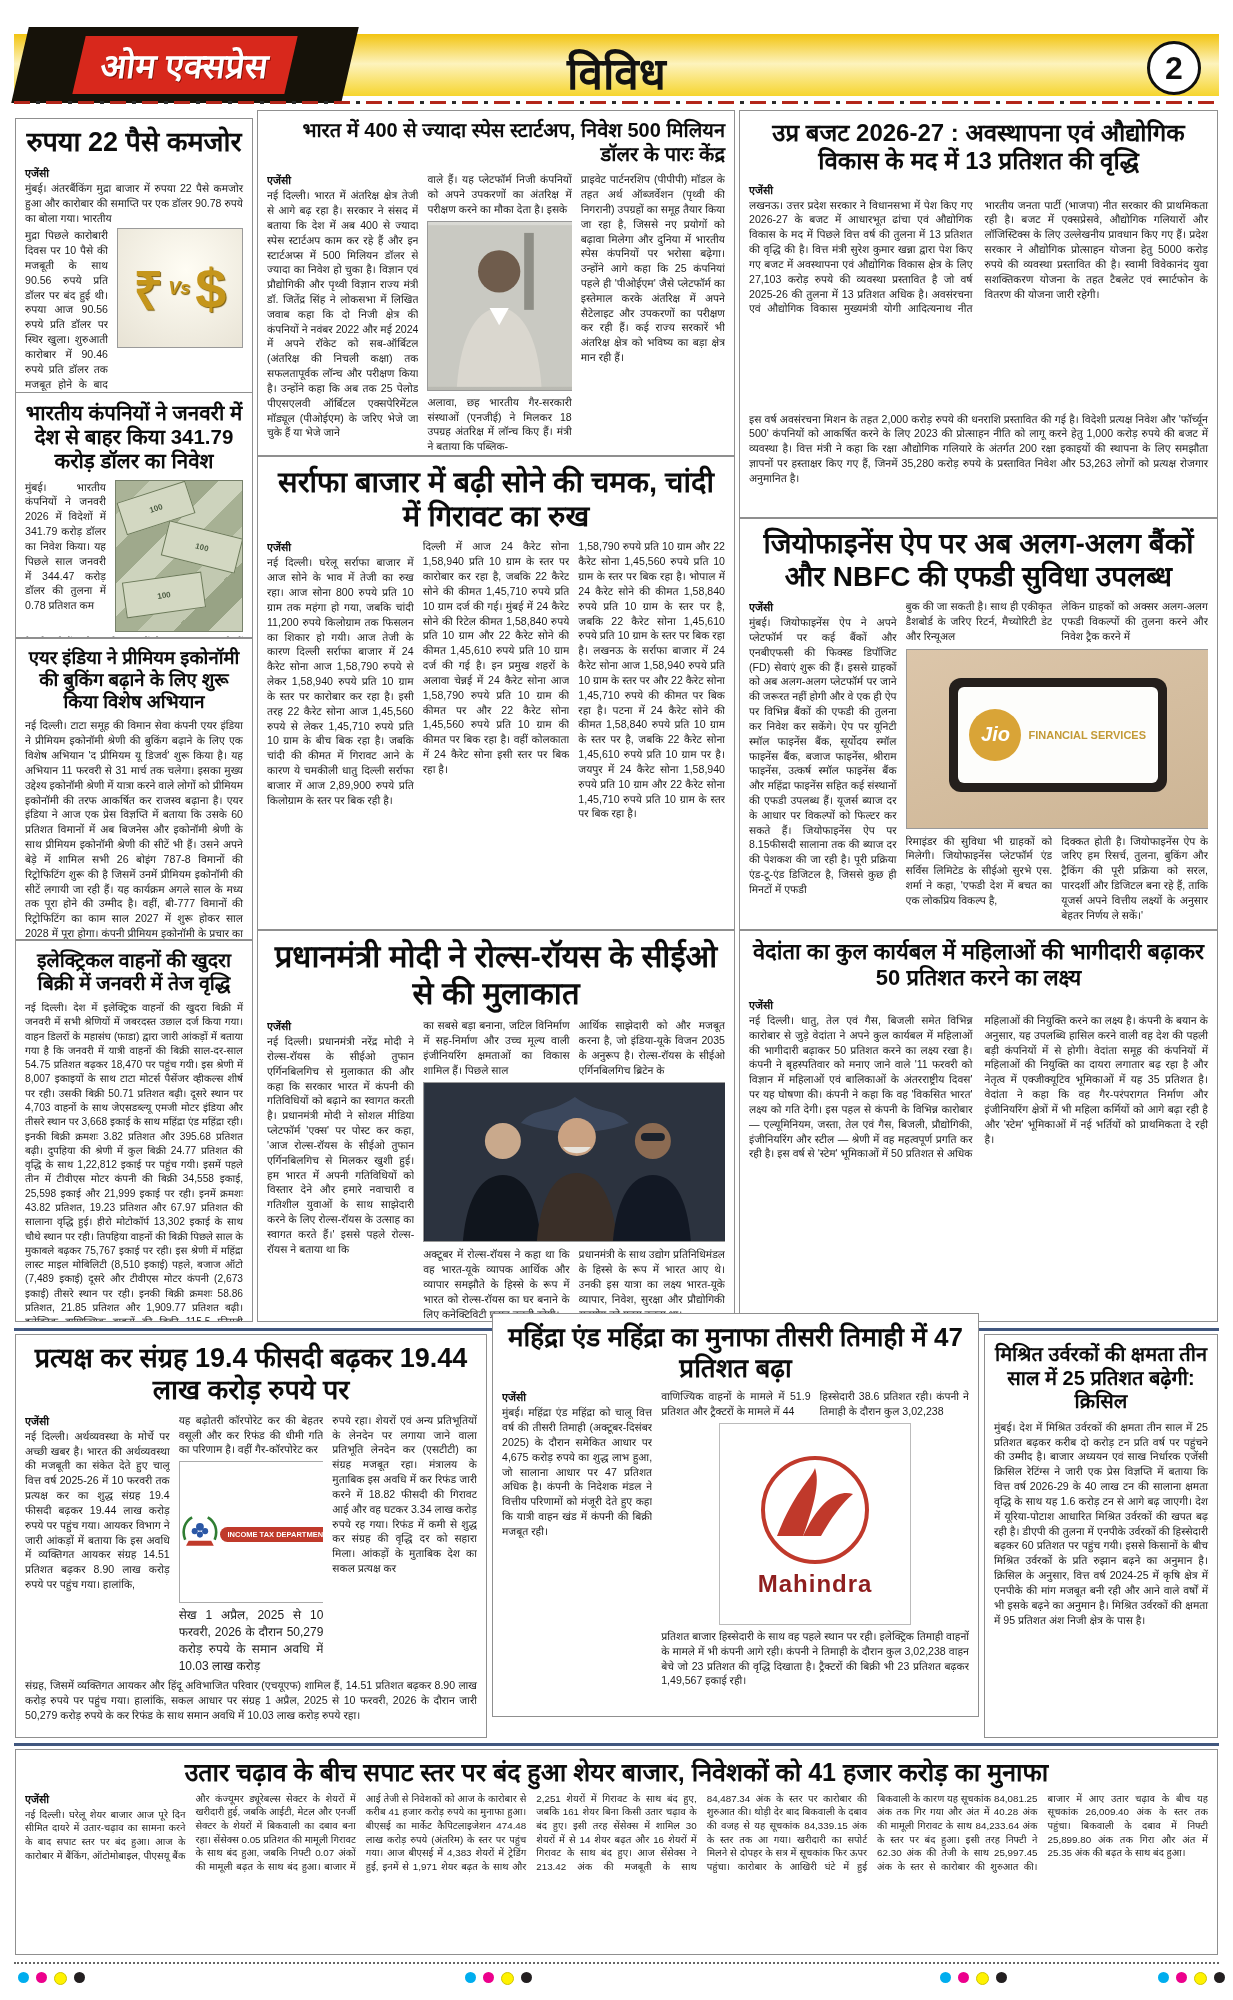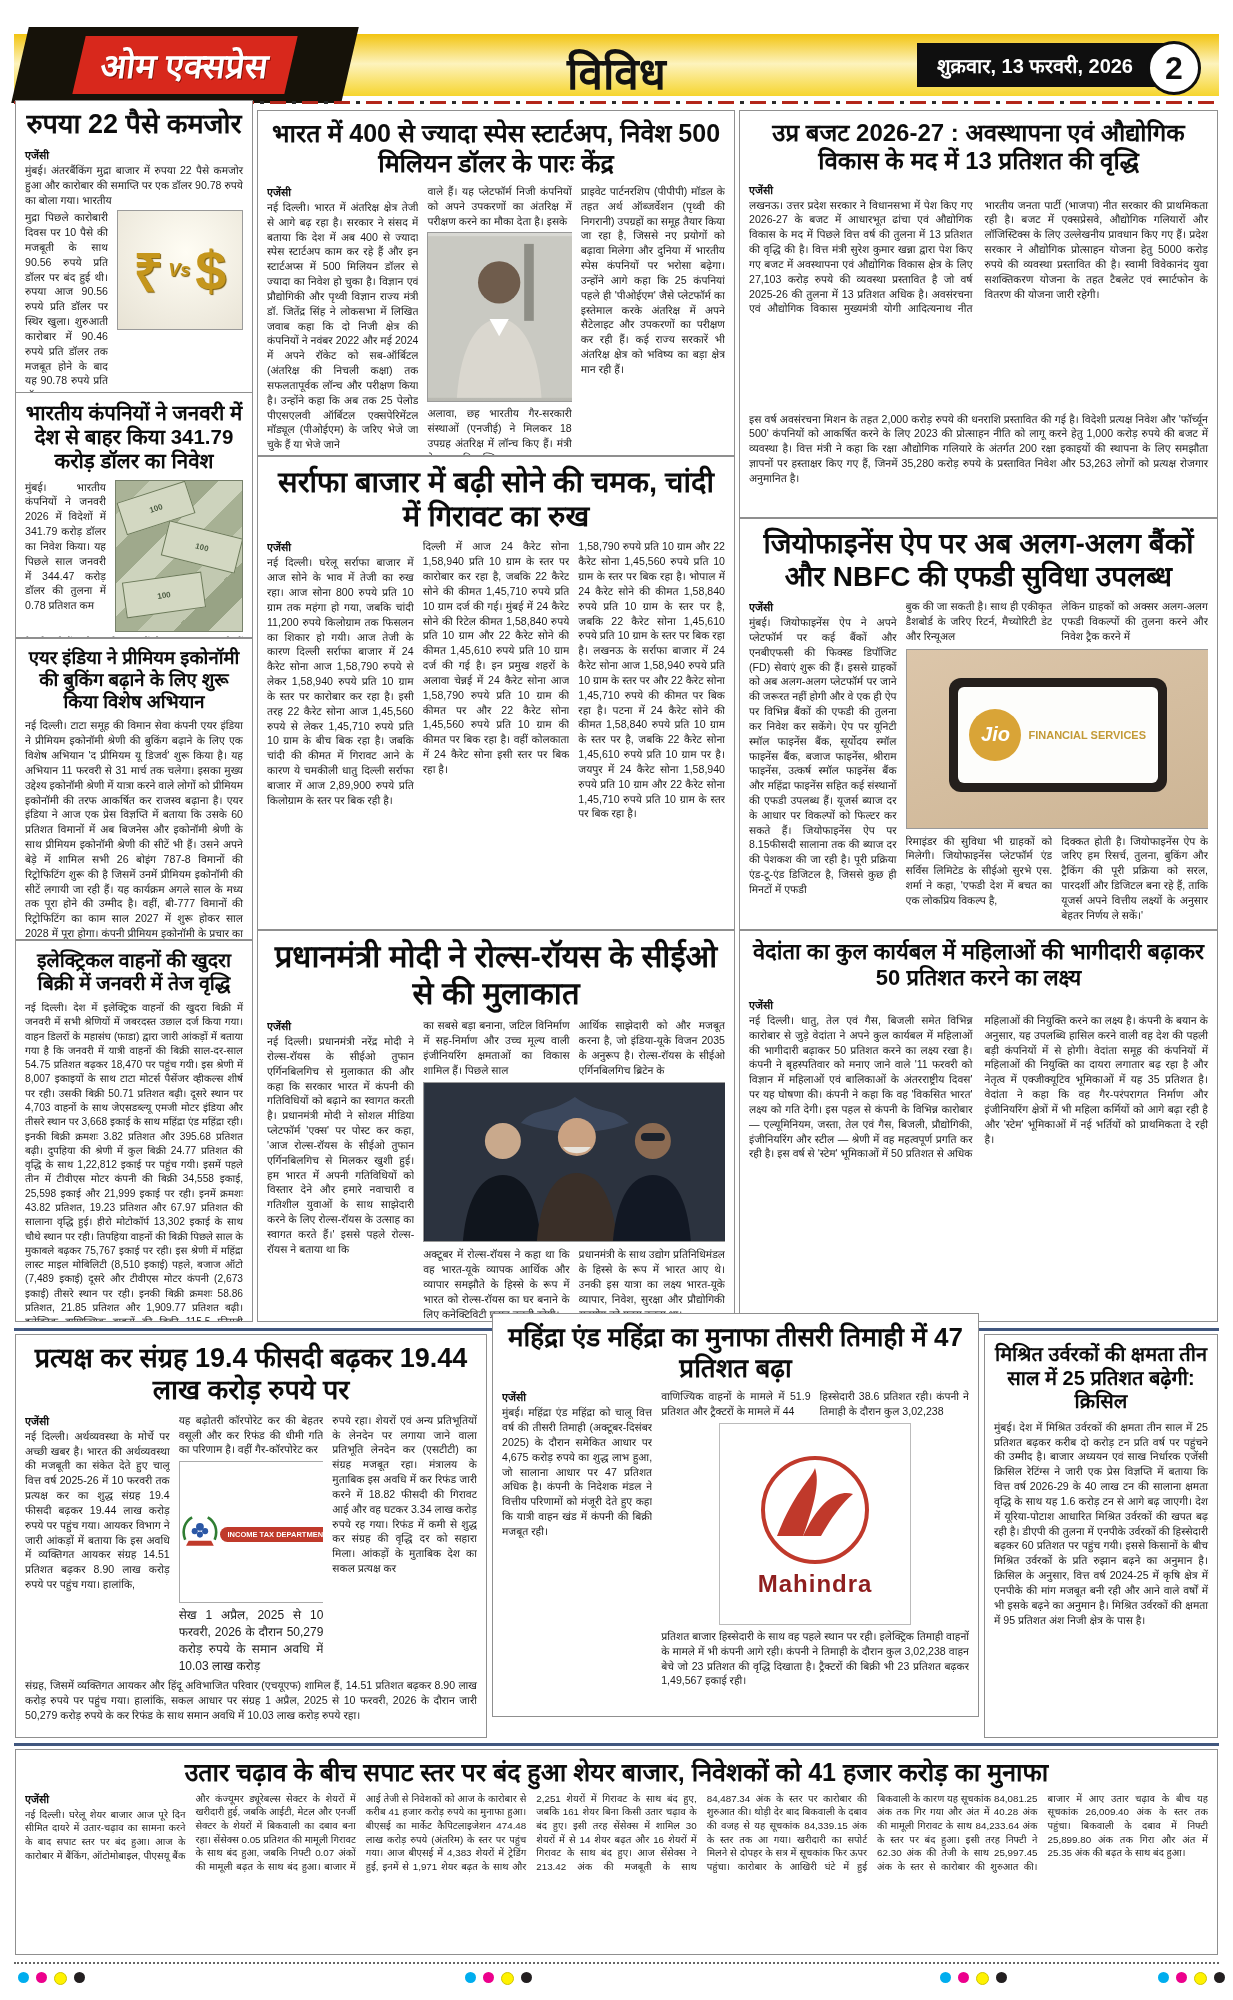--- a/index.html
+++ b/index.html
@@ -50,26 +50,25 @@
 
 <div class="page">
 
   <header class="abs masthead">
     <div class="logo-band">
       <div class="logo-red">
         <span class="logo-text">ओम एक्सप्रेस</span>
       </div>
     </div>
     <div class="section-title">विविध</div>
-    <div class="date-band">शुक्रवार, 13 फरवरी, 2026</div>
     <div class="page-badge">2</div>
   </header>
   <div class="abs dashrule"></div>
 
-  <article class="abs box" style="left:15px;top:100px;width:238px;height:316px;">
+  <article class="abs box" style="left:15px;top:118px;width:238px;height:316px;">
     <h2 class="hl" style="font-size:27px;">रुपया 22 पैसे कमजोर</h2>
     <div class="byline">एजेंसी</div>
     <div class="body">मुंबई। अंतरबैंकिंग मुद्रा बाजार में रुपया 22 पैसे कमजोर हुआ और कारोबार की समाप्ति पर एक डॉलर 90.78 रुपये का बोला गया। भारतीय</div>
     <div class="row" style="margin-top:3px;">
       <div class="col body">मुद्रा पिछले कारोबारी दिवस पर 10 पैसे की मजबूती के साथ 90.56 रुपये प्रति डॉलर पर बंद हुई थी। रुपया आज 90.56 रुपये प्रति डॉलर पर स्थिर खुला। शुरुआती कारोबार में 90.46 रुपये प्रति डॉलर तक मजबूत होने के बाद यह 90.78 रुपये प्रति डॉलर तक टूटकर</div>
       <div class="img-rupee">
         <span class="gold" style="font-size:52px;">₹</span>
         <span class="gold" style="font-size:18px;font-style:italic;">Vs</span>
         <span class="gold" style="font-size:56px;">$</span>
       </div>
@@ -94,21 +93,21 @@
     <h2 class="hl" style="font-size:18.5px;">एयर इंडिया ने प्रीमियम इकोनॉमी की बुकिंग बढ़ाने के लिए शुरू किया विशेष अभियान</h2>
     <div class="body">नई दिल्ली। टाटा समूह की विमान सेवा कंपनी एयर इंडिया ने प्रीमियम इकोनॉमी श्रेणी की बुकिंग बढ़ाने के लिए एक विशेष अभियान 'द प्रीमियम यू डिजर्व' शुरू किया है। यह अभियान 11 फरवरी से 31 मार्च तक चलेगा। इसका मुख्य उद्देश्य इकोनॉमी श्रेणी में यात्रा करने वाले लोगों को प्रीमियम इकोनॉमी की तरफ आकर्षित कर राजस्व बढ़ाना है। एयर इंडिया ने आज एक प्रेस विज्ञप्ति में बताया कि उसके 60 प्रतिशत विमानों में अब बिजनेस और इकोनॉमी श्रेणी के साथ प्रीमियम इकोनॉमी श्रेणी की सीटें भी हैं। उसने अपने बेड़े में शामिल सभी 26 बोइंग 787-8 विमानों की रिट्रोफिटिंग शुरू की है जिसमें उनमें प्रीमियम इकोनॉमी की सीटें लगायी जा रही हैं। यह कार्यक्रम अगले साल के मध्य तक पूरा होने की उम्मीद है। वहीं, बी-777 विमानों की रिट्रोफिटिंग का काम साल 2027 में शुरू होकर साल 2028 में पूरा होगा। कंपनी प्रीमियम इकोनॉमी के प्रचार का अभियान, प्रिंट मीडिया, टीवी चैनलों और डिजिटल चैनलों पर एक साथ चलायेगी। टी20 विश्व कप के दौरान भी इसका प्रचार किया जायेगा। साथ ही, होर्डिंग और पोस्टर जैसे पारंपरिक उपकरणों का भी सहारा लिया जायेगा।</div>
   </article>
 
   <article class="abs box" style="left:15px;top:940px;width:238px;height:382px;">
     <h2 class="hl" style="font-size:19.5px;">इलेक्ट्रिकल वाहनों की खुदरा बिक्री में जनवरी में तेज वृद्धि</h2>
     <div class="body" style="font-size:10.2px;">नई दिल्ली। देश में इलेक्ट्रिक वाहनों की खुदरा बिक्री में जनवरी में सभी श्रेणियों में जबरदस्त उछाल दर्ज किया गया। वाहन डिलरों के महासंघ (फाडा) द्वारा जारी आंकड़ों में बताया गया है कि जनवरी में यात्री वाहनों की बिक्री साल-दर-साल 54.75 प्रतिशत बढ़कर 18,470 पर पहुंच गयी। इस श्रेणी में 8,007 इकाइयों के साथ टाटा मोटर्स पैसेंजर व्हीकल्स शीर्ष पर रही। उसकी बिक्री 50.71 प्रतिशत बढ़ी। दूसरे स्थान पर 4,703 वाहनों के साथ जेएसडब्ल्यू एमजी मोटर इंडिया और तीसरे स्थान पर 3,668 इकाई के साथ महिंद्रा एंड महिंद्रा रही। इनकी बिक्री क्रमशः 3.82 प्रतिशत और 395.68 प्रतिशत बढ़ी। दुपहिया की श्रेणी में कुल बिक्री 24.77 प्रतिशत की वृद्धि के साथ 1,22,812 इकाई पर पहुंच गयी। इसमें पहले तीन में टीवीएस मोटर कंपनी की बिक्री 34,558 इकाई, 25,598 इकाई और 21,999 इकाई पर रही। इनमें क्रमशः 43.82 प्रतिशत, 19.23 प्रतिशत और 67.97 प्रतिशत की सालाना वृद्धि हुई। हीरो मोटोकॉर्प 13,302 इकाई के साथ चौथे स्थान पर रही। तिपहिया वाहनों की बिक्री पिछले साल के मुकाबले बढ़कर 75,767 इकाई पर रही। इस श्रेणी में महिंद्रा लास्ट माइल मोबिलिटी (8,510 इकाई) पहले, बजाज ऑटो (7,489 इकाई) दूसरे और टीवीएस मोटर कंपनी (2,673 इकाई) तीसरे स्थान पर रही। इनकी बिक्री क्रमशः 58.86 प्रतिशत, 21.85 प्रतिशत और 1,909.77 प्रतिशत बढ़ी। इलेक्ट्रिक वाणिज्यिक वाहनों की बिक्री 115.5 फीसदी बढ़कर 2,060 इकाई रही।</div>
   </article>
 
   <article class="abs box" style="left:257px;top:110px;width:478px;height:346px;">
-    <h2 class="hl" style="font-size:25px;">भारत में 400 से ज्यादा स्पेस स्टार्टअप, निवेश 500 मिलियन डॉलर के पारः केंद्र</h2>
+    <h2 class="hl" style="font-size:20px;text-align:right;">भारत में 400 से ज्यादा स्पेस स्टार्टअप, निवेश 500 मिलियन डॉलर के पारः केंद्र</h2>
     <div class="row">
       <div class="col" style="flex:1.05;">
         <div class="byline">एजेंसी</div>
         <div class="body">नई दिल्ली। भारत में अंतरिक्ष क्षेत्र तेजी से आगे बढ़ रहा है। सरकार ने संसद में बताया कि देश में अब 400 से ज्यादा स्पेस स्टार्टअप काम कर रहे हैं और इन स्टार्टअप्स में 500 मिलियन डॉलर से ज्यादा का निवेश हो चुका है। विज्ञान एवं प्रौद्योगिकी और पृथ्वी विज्ञान राज्य मंत्री डॉ. जितेंद्र सिंह ने लोकसभा में लिखित जवाब कहा कि दो निजी क्षेत्र की कंपनियों ने नवंबर 2022 और मई 2024 में अपने रॉकेट को सब-ऑर्बिटल (अंतरिक्ष की निचली कक्षा) तक सफलतापूर्वक लॉन्च और परीक्षण किया है। उन्होंने कहा कि अब तक 25 पेलोड पीएसएलवी ऑर्बिटल एक्सपेरिमेंटल मॉड्यूल (पीओईएम) के जरिए भेजे जा चुके हैं या भेजे जाने</div>
       </div>
       <div class="col">
         <div class="body">वाले हैं। यह प्लेटफॉर्म निजी कंपनियों को अपने उपकरणों का अंतरिक्ष में परीक्षण करने का मौका देता है। इसके</div>
         <div class="img-minister" style="margin:4px 0;">
           <svg width="100%" height="100%" viewBox="0 0 150 168">
             <rect x="0" y="0" width="150" height="168" fill="#c9c9c2"></rect>

